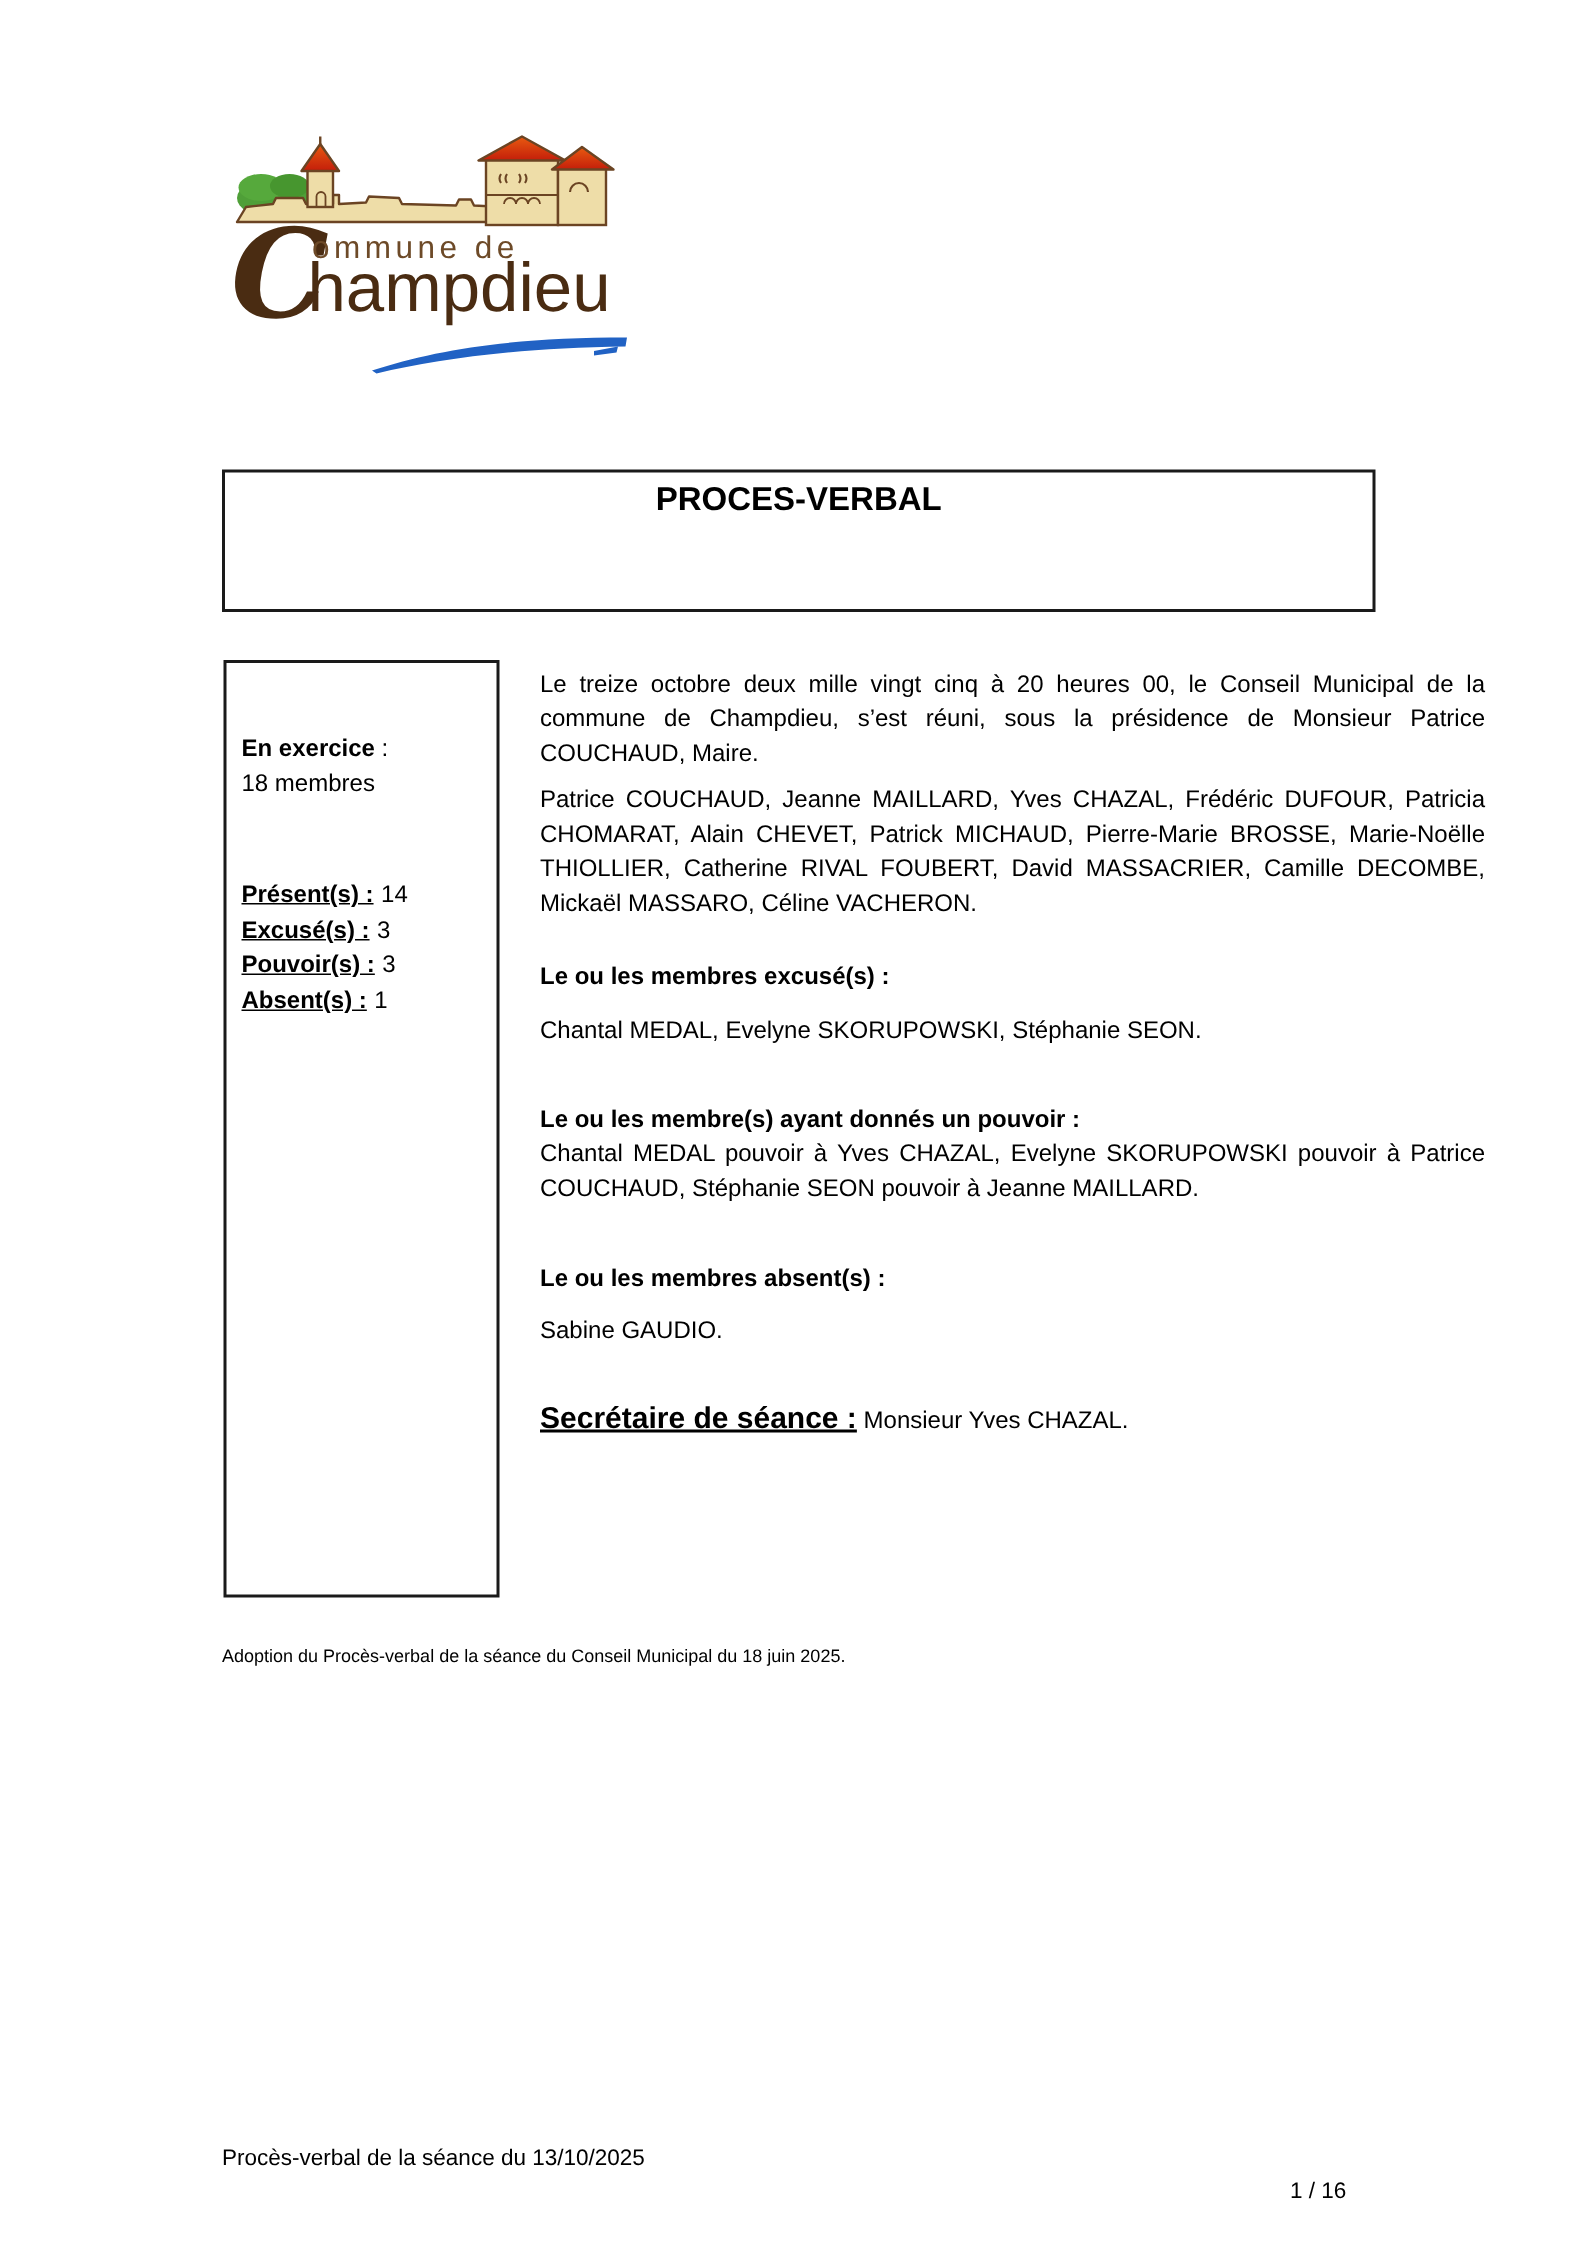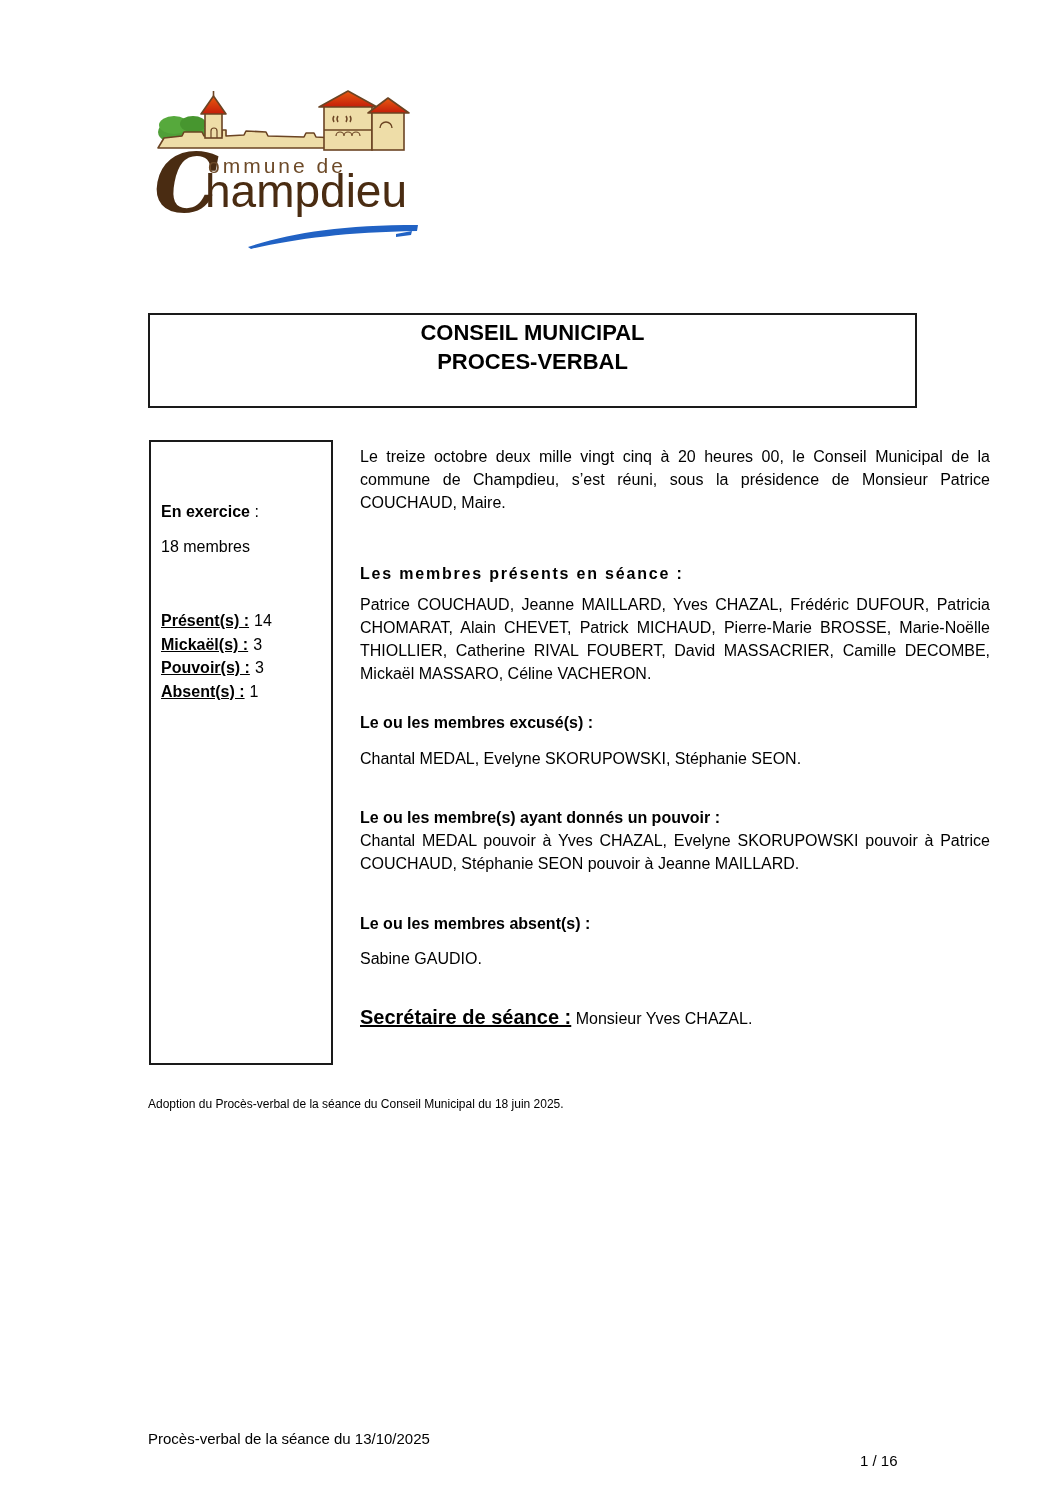--- a/index.html
+++ b/index.html
@@ -31,21 +31,21 @@
   .title-box{
     left:148px;top:313px;width:769px;height:95px;border:2px solid #1a1a1a;box-sizing:border-box;
     text-align:center;font-weight:bold;font-size:22px;line-height:29px;padding-top:3px;
   }
 
   
   .attendance{
     left:149px;top:440px;width:184px;height:625px;border:2px solid #1a1a1a;box-sizing:border-box;
     padding:46px 8px 0 10px;font-size:16px;
   }
-  .att-line{line-height:23px;margin-top:12px;}
+  .att-line{line-height:23px;}
   .att-rows{margin-top:51px;}
   .att-row{line-height:23.5px;}
   .att-val{margin-left:5px;}
 
   
   .main-col{left:360px;top:440px;width:630px;padding-top:5px;font-size:16px;}
   .para{line-height:23px;}
   .justify{text-align:justify;}
   .heading{font-weight:bold;line-height:23px;}
   .spaced{letter-spacing:1.8px;}
@@ -102,39 +102,37 @@
   <span class="logo-c abs">C</span>
   <span class="logo-top abs">ommune de</span>
   <span class="logo-name abs">hampdieu</span>
   <svg class="swoosh abs" width="175" height="30" viewBox="0 0 175 30">
     <path d="M2,27 C45,13 95,5 172,5 L171,11 C100,12 48,19 5,29 Z" fill="#2162c4"></path>
     <path d="M150,14 l16,-3 l-1,4 l-15,2 z" fill="#2162c4"></path>
   </svg>
 </div>
 
 <div class="title-box abs">
-  <p>CONSEIL MUNICIPAL</p>
   <p>PROCES-VERBAL</p>
 </div>
 
 <div class="attendance abs">
   <p class="att-line"><span class="bold">En exercice</span><span> :</span></p>
   <p class="att-line">18 membres</p>
   <div class="att-rows">
     <p class="att-row"><span class="bold ul">Présent(s) :</span><span class="att-val">14</span></p>
-    <p class="att-row"><span class="bold ul">Mickaël(s) :</span><span class="att-val">3</span></p>
+    <p class="att-row"><span class="bold ul">Excusé(s) :</span><span class="att-val">3</span></p>
     <p class="att-row"><span class="bold ul">Pouvoir(s) :</span><span class="att-val">3</span></p>
     <p class="att-row"><span class="bold ul">Absent(s) :</span><span class="att-val">1</span></p>
   </div>
 </div>
 
 <div class="main-col abs">
   <p class="para justify">Le treize octobre deux mille vingt cinq à 20 heures 00, le Conseil Municipal de la commune de Champdieu, s’est réuni, sous la présidence de Monsieur Patrice COUCHAUD, Maire.</p>
 
-  <p class="heading spaced mt-present">Les membres présents en séance :</p>
   <p class="para justify mt-8">Patrice COUCHAUD, Jeanne MAILLARD, Yves CHAZAL, Frédéric DUFOUR, Patricia CHOMARAT, Alain CHEVET, Patrick MICHAUD, Pierre-Marie BROSSE, Marie-Noëlle THIOLLIER, Catherine RIVAL FOUBERT, David MASSACRIER, Camille DECOMBE, Mickaël MASSARO, Céline VACHERON.</p>
 
   <p class="heading mt-26">Le ou les membres excusé(s) :</p>
   <p class="para mt-13">Chantal MEDAL, Evelyne SKORUPOWSKI, Stéphanie SEON.</p>
 
   <p class="heading mt-36">Le ou les membre(s) ayant donnés un pouvoir :</p>
   <p class="para justify mt-10">Chantal MEDAL pouvoir à Yves CHAZAL, Evelyne SKORUPOWSKI pouvoir à Patrice COUCHAUD, Stéphanie SEON pouvoir à Jeanne MAILLARD.</p>
 
   <p class="heading mt-37">Le ou les membres absent(s) :</p>
   <p class="para mt-12">Sabine GAUDIO.</p>

